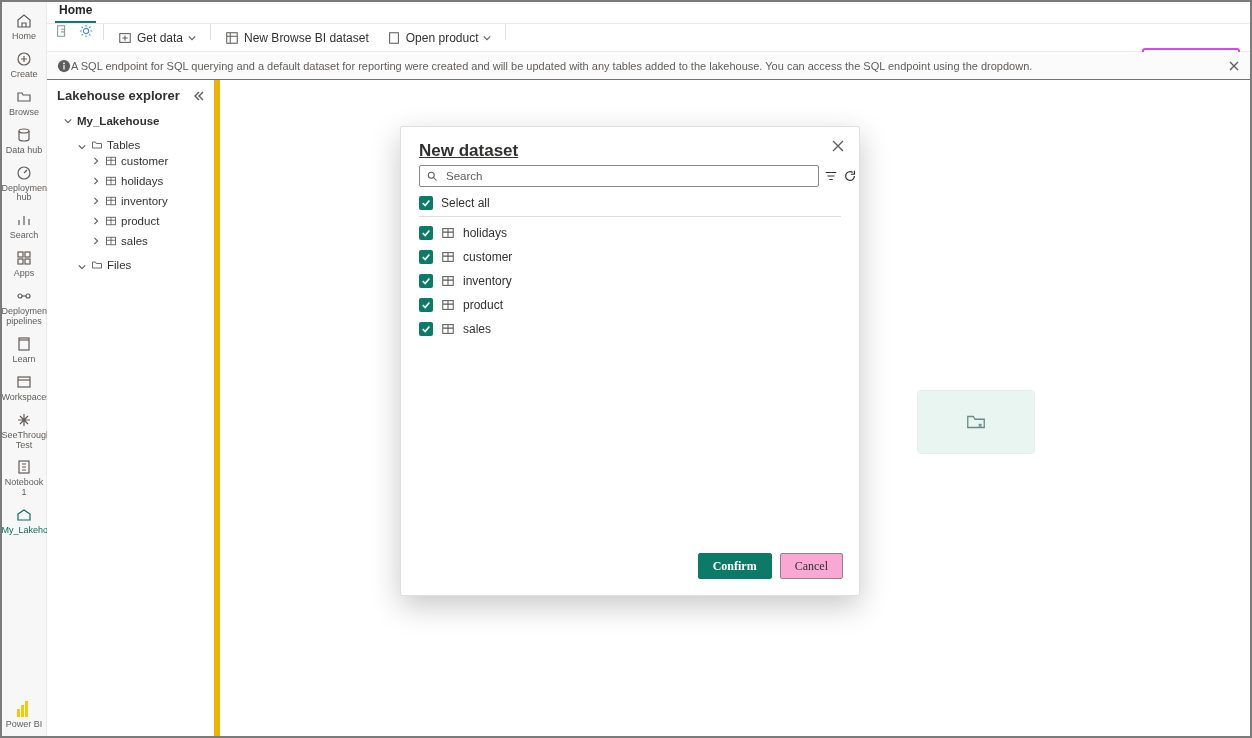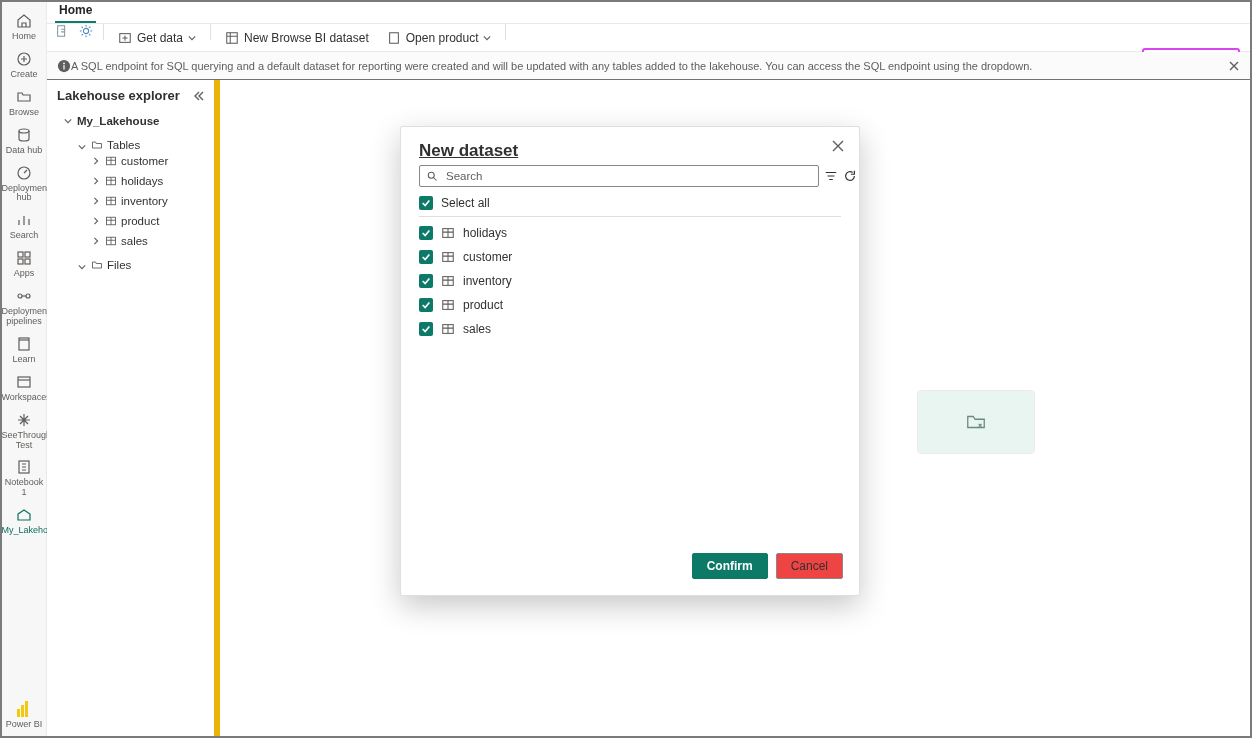--- a/index.html
+++ b/index.html
@@ -60,24 +60,24 @@
   .search-box input::placeholder { color:#605e5c; }
   .filter-ico, .refresh-ico { color:#323130; cursor:pointer; width:14px; height:14px; display:inline-flex; }
 
   .list { padding:6px 18px 0; }
   .list-row { display:flex; align-items:center; height:24px; gap:8px; font-size:12px; }
   .list-row.header-row { border-bottom:1px solid #e1dfdd; padding-bottom:4px; margin-bottom:4px; }
   .chk { width:14px; height:14px; background:#0d7a68; display:inline-flex; align-items:center; justify-content:center; cursor:pointer; border-radius:2px; flex-shrink:0; }
   .chk svg { display:block; }
   .table-ico { width:14px; height:14px; display:inline-flex; flex-shrink:0; }
 
-  .modal-foot { margin-top:auto; padding:12px 16px 16px; display:flex; justify-content:flex-end; gap:8px; }
+  .modal-foot { margin-top:auto; padding:12px 16px 16px; display:flex; justify-content:flex-end; gap:8px;font-family:Liberation Serif, serif; }
   .btn { height:26px; border-radius:2px; font-size:12px; padding:0 14px; cursor:pointer; display:inline-flex; align-items:center; }
   .btn-primary { background:#0d7a68; color:#fff; border:1px solid #0d7a68; font-weight:600; }
-  .btn-secondary { background:#ef4444; color:#323130; border:1px solid #8a8886; }
+  .btn-secondary { background:#f9a8d4; color:#323130; border:1px solid #8a8886; }
 
   svg { display:block; }
 </style>
 </head>
 <body>
 
 <div class="rail">
   <div class="rail-item">
     <span class="ri-ico">
         <svg width="16" height="16" viewBox="0 0 16 16" fill="none" stroke="#605e5c" stroke-width="1.2">

